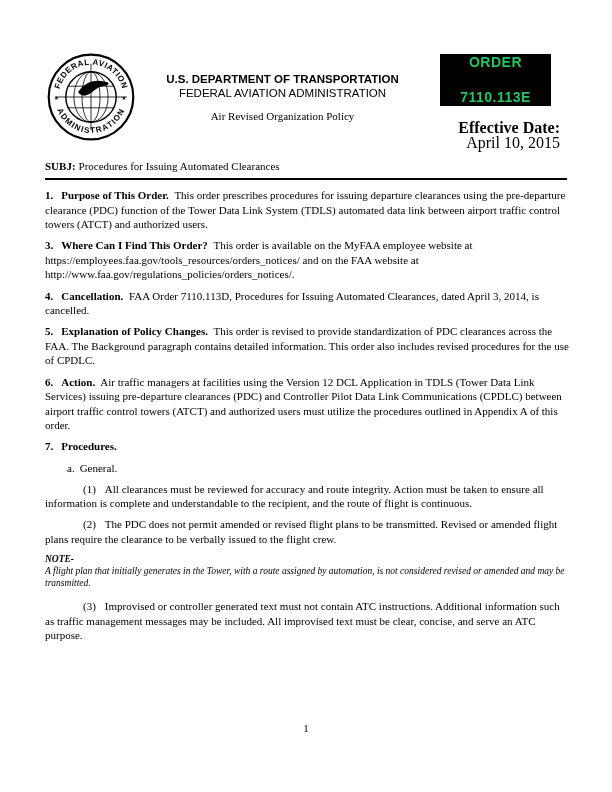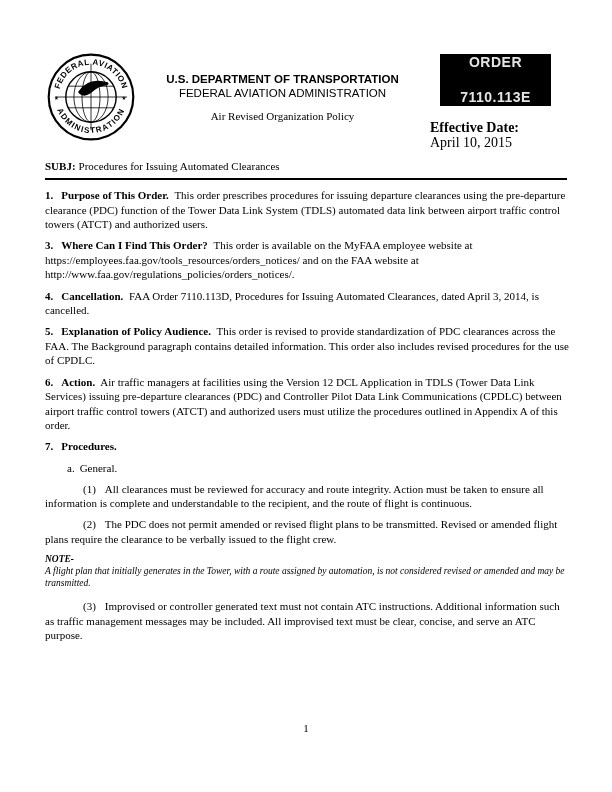--- a/index.html
+++ b/index.html
@@ -13,27 +13,27 @@
     overflow:hidden;
   }
   
   .seal { position:absolute; left:46px; top:52px; }
   .hcenter { position:absolute; left:140px; top:48px; width:285px; text-align:center;margin-top:24px; }
   .dept   { font-family:"Liberation Sans", sans-serif; font-weight:bold; font-size:11.5px; line-height:14px; }
   .agency { font-family:"Liberation Sans", sans-serif; font-size:11.5px; line-height:14px; }
   .policy { font-size:11px; margin-top:10px; }
   .orderbox {
     position:absolute; left:440px; top:54px; width:111px; height:52px;
-    background:#000; color:#e5e5e5;
+    background:#000; color:#22c55e;
     display:flex; flex-direction:column; align-items:center; justify-content:center;
     font-family:"Liberation Sans", sans-serif; font-weight:bold; font-size:14px; line-height:19px;
     letter-spacing:0.5px;
     gap:16px;
   }
-  .effdate { position:absolute; left:430px; top:120px; width:130px; text-align:left; font-size:14px; line-height:15px; }
+  .effdate { position:absolute; left:430px; top:120px; width:130px; text-align:right; font-size:16px; line-height:15px; }
   .effdate .lbl { font-weight:bold; }
   
   .subj { position:absolute; left:45px; top:160px; font-size:11px; }
   .subj .lbl { font-weight:bold; margin-right:3px; }
   .rule { position:absolute; left:45px; top:178px; width:522px; height:2.2px; background:#000; }
   
   .content { position:absolute; left:45px; top:188px; width:524px; font-size:11px; line-height:14.6px; }
   .para { margin:0 0 6.5px 0; }
   .pnum { font-weight:bold; margin-right:8px; }
   .ptitle { font-weight:bold; margin-right:3px; }
@@ -104,21 +104,21 @@
 
     <p class="para">
       <span class="pnum">3.</span><span class="ptitle">Where Can I Find This Order?</span> <span>This order is available on the MyFAA employee website at https://employees.faa.gov/tools_resources/orders_notices/ and on the FAA website at http://www.faa.gov/regulations_policies/orders_notices/.</span>
     </p>
 
     <p class="para">
       <span class="pnum">4.</span><span class="ptitle">Cancellation.</span> <span>FAA Order 7110.113D, Procedures for Issuing Automated Clearances, dated April 3, 2014, is cancelled.</span>
     </p>
 
     <p class="para">
-      <span class="pnum">5.</span><span class="ptitle">Explanation of Policy Audience.</span> <span>This order is revised to provide standardization of PDC clearances across the FAA. The Background paragraph contains detailed information. This order also includes revised procedures for the use of CPDLC.</span>
+      <span class="pnum">5.</span><span class="ptitle">Explanation of Policy Changes.</span> <span>This order is revised to provide standardization of PDC clearances across the FAA. The Background paragraph contains detailed information. This order also includes revised procedures for the use of CPDLC.</span>
     </p>
 
     <p class="para">
       <span class="pnum">6.</span><span class="ptitle">Action.</span> <span>Air traffic managers at facilities using the Version 12 DCL Application in TDLS (Tower Data Link Services) issuing pre-departure clearances (PDC) and Controller Pilot Data Link Communications (CPDLC) between airport traffic control towers (ATCT) and authorized users must utilize the procedures outlined in Appendix A of this order.</span>
     </p>
 
     <p class="para">
       <span class="pnum">7.</span><span class="ptitle">Procedures.</span>
     </p>
 

